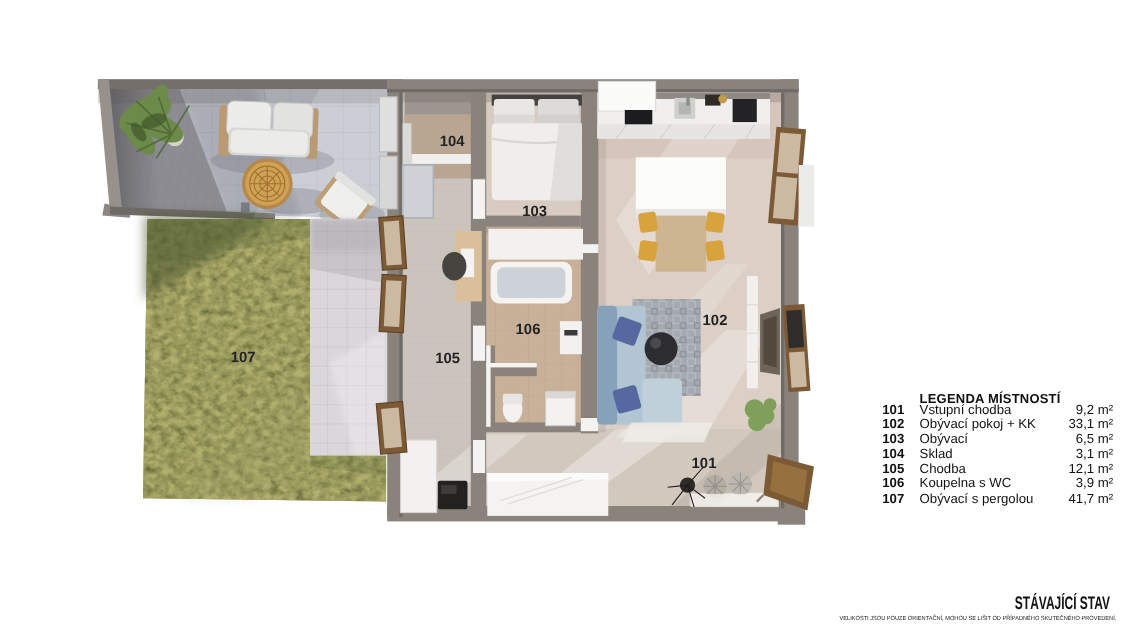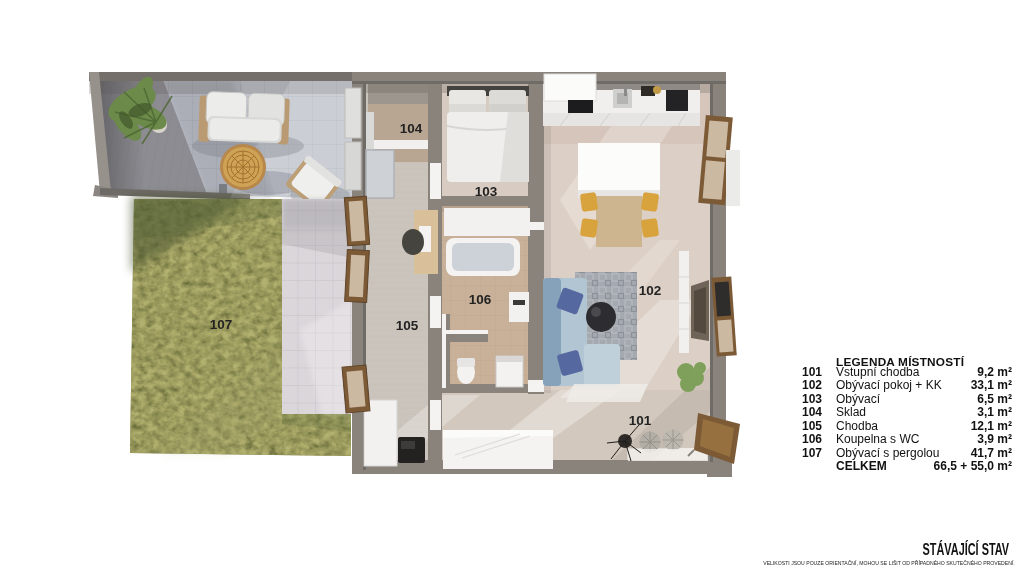--- a/index.html
+++ b/index.html
@@ -2,21 +2,21 @@
 <html><head><meta charset="utf-8">
 <style>
 html,body{margin:0;padding:0;}
 .page{position:relative;width:1024px;height:576px;background:#fff;overflow:hidden;font-family:"Liberation Sans",sans-serif;}
 svg{position:absolute;left:0;top:0;}
 .legend{position:absolute;left:802px;top:354.5px;width:210px;font-size:12px;color:#111;}
 .legend .title{font-weight:bold;font-size:11.8px;margin-left:34px;margin-bottom:-2.5px;letter-spacing:0.2px;}
 .legend .row{display:flex;line-height:13.45px;}
 .legend .num{width:34px;font-weight:bold;}
 .legend .nm{flex:1;}
-.legend .val{text-align:right;font-weight:bold;}
+.legend .val{text-align:right;}
 .legend .tot{font-weight:bold;}
 .stav{position:absolute;right:15px;top:539.5px;font-size:16.5px;font-weight:bold;color:#111;transform:scaleX(0.66);transform-origin:right top;white-space:nowrap;}
 .fine{position:absolute;right:9px;top:560px;font-size:5.4px;color:#222;transform:scaleX(0.95);transform-origin:right top;white-space:nowrap;}
 </style></head>
 <body>
 <div class="page">
 <svg width="1024" height="576" viewBox="0 0 1024 576">
 <defs>
  <pattern id="tileBlue" width="24" height="24" patternUnits="userSpaceOnUse">
    <rect width="24" height="24" fill="#b8bcc6"></rect>
@@ -404,21 +404,16 @@
  <div class="row">
         <span class="num">106</span>
         <span class="nm">Koupelna s WC</span>
         <span class="val">3,9 m²</span>
       </div>
  <div class="row">
         <span class="num">107</span>
         <span class="nm">Obývací s pergolou</span>
         <span class="val">41,7 m²</span>
       </div>
- <div class="row tot">
-        <span class="num"></span>
-        <span class="nm">CELKEM</span>
-        <span class="val">66,5 + 55,0 m²</span>
-      </div>
 </div>
 <div class="stav">STÁVAJÍCÍ STAV</div>
 <div class="fine">VELIKOSTI JSOU POUZE ORIENTAČNÍ, MOHOU SE LIŠIT OD PŘÍPADNÉHO SKUTEČNÉHO PROVEDENÍ.</div>
 </div>
 
 </body></html>

